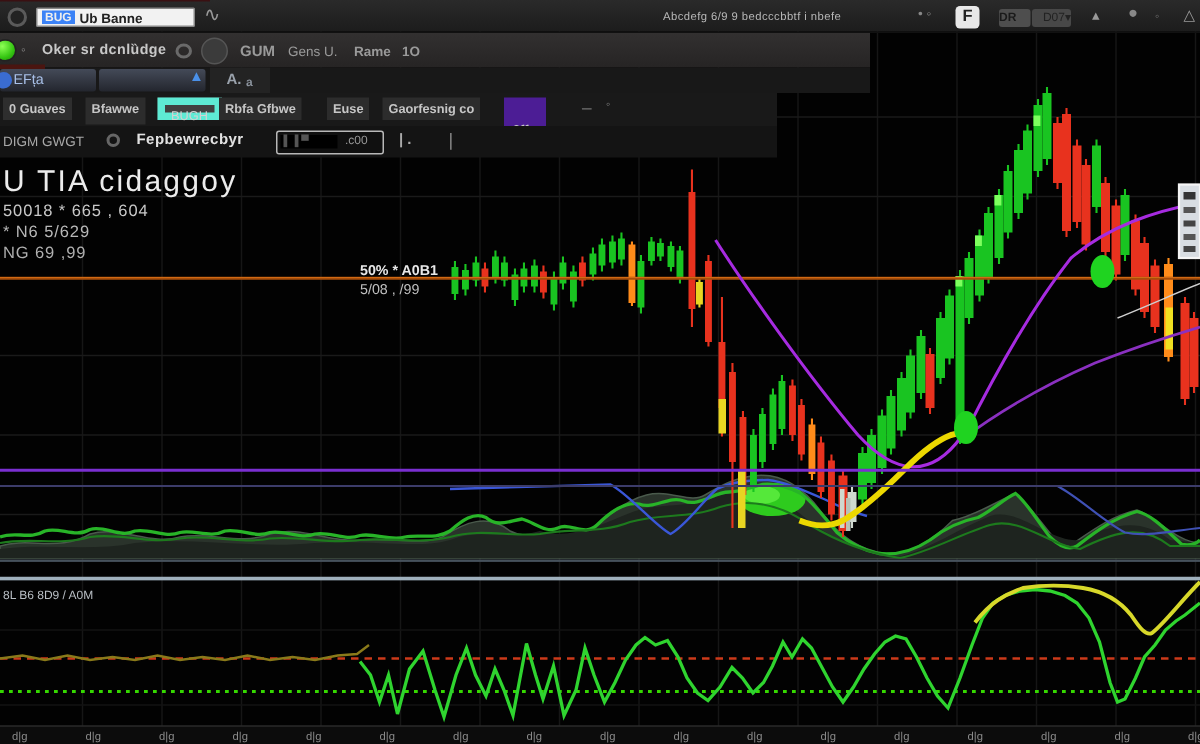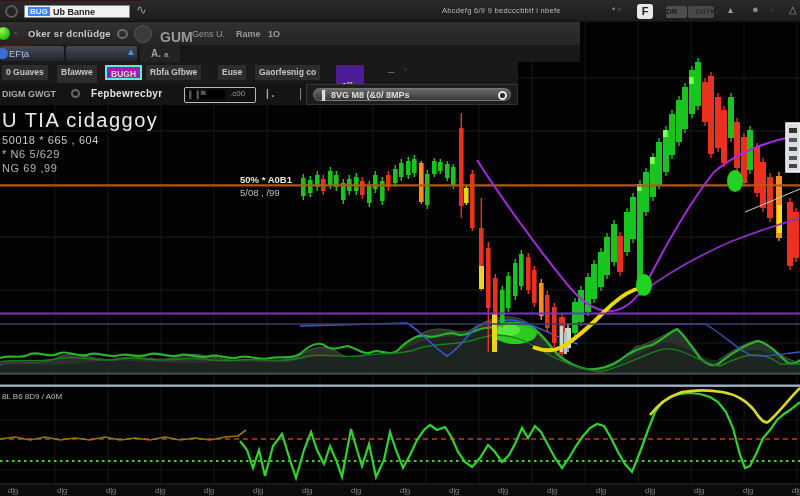--- a/index.html
+++ b/index.html
@@ -265,58 +265,52 @@
   <span style="position:absolute;left:752px;top:3px;color:#888;font-size:11px">●</span>
   <span style="position:absolute;left:770px;top:6px;color:#777;font-size:8px">◦</span>
   <span style="position:absolute;left:789px;top:4px;color:#999;font-size:10px">△</span>
 </div>
 <div style="position:absolute;left:0;top:22px;width:580px;height:23px;background:linear-gradient(#323030,#262424)">
   <div style="position:absolute;left:-4px;top:4px;width:15px;height:15px;border-radius:50%;background:radial-gradient(circle at 35% 30%,#8dff55,#35c512 60%,#1d8a08);border:1px solid #222"></div>
   <span style="position:absolute;left:14px;top:6px;color:#888;font-size:9px">◦</span>
   <span style="position:absolute;left:28px;top:6px;color:#c9c9c9;font-size:9.5px;font-weight:bold;letter-spacing:0.3px">Oker sr dcnlȕdge</span>
   <div style="position:absolute;left:117px;top:7px;width:11px;height:10px;border-radius:50%;border:2px solid #6a6a6a"></div>
   <div style="position:absolute;left:134px;top:3px;width:18px;height:18px;border-radius:50%;background:#3b3b3b;border:1px solid #555"></div>
-  <span style="position:absolute;left:160px;top:7px;color:#9a9a9a;font-size:14px;font-weight:bold">GUM</span>
+  <span style="position:absolute;left:160px;top:7px;color:#9a9a9a;font-size:10px;font-weight:bold">GUM</span>
   <span style="position:absolute;left:192px;top:7px;color:#9a9a9a;font-size:9px;font-weight:normal">Gens U.</span>
   <span style="position:absolute;left:236px;top:7px;color:#9a9a9a;font-size:9px;font-weight:bold">Rame</span>
   <span style="position:absolute;left:268px;top:7px;color:#9a9a9a;font-size:9px;font-weight:bold">1O</span>
 </div>
 <div style="position:absolute;left:0;top:45px;width:580px;height:17px;background:#181818">
   <div style="position:absolute;left:0;top:1px;width:64px;height:15px;background:linear-gradient(#444a58,#23262e);border-radius:2px"></div>
   <div style="position:absolute;left:66px;top:1px;width:71px;height:15px;background:linear-gradient(#444a58,#23262e);border-radius:2px"></div>
   <div style="position:absolute;left:-3px;top:3px;width:11px;height:11px;border-radius:50%;background:#3a6cd0"></div>
   <span style="position:absolute;left:9px;top:3px;color:#a8c0e8;font-size:9.5px;font-weight:normal">EFța</span>
   <span style="position:absolute;left:126px;top:1px;color:#4a90e8;font-size:10px">▲</span>
   <div style="position:absolute;left:140px;top:0;width:40px;height:17px;background:#232323"></div>
   <span style="position:absolute;left:151px;top:3px;color:#9aa2ac;font-size:10px;font-weight:bold">A.</span>
   <span style="position:absolute;left:164px;top:5px;color:#8a929c;font-size:8px;font-weight:bold">a</span>
 </div>
 <div style="position:absolute;left:0;top:62px;width:518px;height:22px;background:#191919">
   <div style="position:absolute;left:2px;top:3px;height:15px;background:#2e2e2e;color:#c6c6c6;font-size:8.5px;font-weight:bold;padding:0 4px;line-height:15px">0 Guaves</div>
   <div style="position:absolute;left:57px;top:3px;height:18px;background:#2c2c2c;color:#c6c6c6;font-size:8.5px;font-weight:bold;padding:0 4px;line-height:15px">Bfawwe</div>
-  <div style="position:absolute;left:105px;top:3px;height:15px;background:#a21caf;border:2px solid #5eead4;color:#d2d2d2;font-size:8.5px;font-weight:bold;padding:0 4px;line-height:14px">BUGH</div>
+  <div style="position:absolute;left:105px;top:3px;height:15px;background:#404040;border:5px solid #5eead4;color:#d2d2d2;font-size:8.5px;font-weight:normal;padding:0 4px;line-height:14px">BUGH</div>
   <div style="position:absolute;left:146px;top:3px;height:15px;background:#2c2c2c;color:#c6c6c6;font-size:8.5px;font-weight:bold;padding:0 4px;line-height:15px">Rbfa Gfbwe</div>
   <div style="position:absolute;left:218px;top:3px;height:15px;background:#2c2c2c;color:#c6c6c6;font-size:8.5px;font-weight:bold;padding:0 4px;line-height:15px">Euse</div>
   <div style="position:absolute;left:255px;top:3px;height:15px;background:#2c2c2c;color:#c6c6c6;font-size:8.5px;font-weight:bold;padding:0 4px;line-height:15px">Gaorfesnig co</div>
   <div style="position:absolute;left:336px;top:3px;height:15px;background:#4c1d95;color:#c6c6c6;font-size:8.5px;font-weight:bold;padding:14px 6px;line-height:15px">3ffo</div>
   <span style="position:absolute;left:388px;top:5px;color:#888;font-size:9px">─</span>
   <span style="position:absolute;left:404px;top:3px;color:#888;font-size:8px">◦</span>
 </div>
 <div style="position:absolute;left:0;top:84px;width:518px;height:21px;background:#141414">
-  <span style="position:absolute;left:2px;top:5px;color:#a8a8a8;font-size:9px;font-weight:bold">DIGM GWGT</span>
+  <span style="position:absolute;left:2px;top:5px;color:#a8a8a8;font-size:9px;font-weight:normal">DIGM GWGT</span>
   <div style="position:absolute;left:71px;top:5px;width:9px;height:9px;border-radius:50%;border:2px solid #666"></div>
   <span style="position:absolute;left:91px;top:4px;color:#e2e2e2;font-size:10px;font-weight:bold;letter-spacing:0.3px">Fepbewrecbyr</span>
   <div style="position:absolute;left:184px;top:3px;width:72px;height:16px;background:#101010;border:1.5px solid #b8b8b8;border-radius:2px">
     <div style="position:absolute;left:2px;top:1.5px;width:38px;height:9px;background:#000;color:#555;font-size:7px;line-height:9px;padding-left:2px">▌▐ ▀</div>
     <span style="position:absolute;left:45px;top:1px;color:#999;font-size:8px">.c00</span>
   </div>
   <span style="position:absolute;left:266px;top:4px;color:#aaa;font-size:10px;font-weight:bold">| .</span>
   <span style="position:absolute;left:299px;top:2px;color:#888;font-size:12px">|</span>
-  <div style="position:absolute;left:306px;top:0;width:212px;height:21px;background:#1d1d1d;border:1px solid #333">
-    <div style="position:absolute;left:6px;top:3px;width:198px;height:13px;background:linear-gradient(#6a6a6a,#383838);border-radius:7px;border:1px solid #777">
-      <span style="position:absolute;left:8px;top:1px;color:#dcdcdc;font-size:9px;font-weight:bold">▌ 8VG M8 (&amp;0/ 8MPs</span>
-      <div style="position:absolute;right:3px;top:1.5px;width:9px;height:9px;border-radius:50%;border:2px solid #e8e8e8;background:#222"></div>
-    </div>
-  </div>
 </div>
 <div style="position:absolute;left:0;top:43px;width:30px;height:3px;background:#4a1510"></div>
 <div style="position:absolute;left:0;top:0;width:140px;height:1px;background:#3a1012"></div>
 
 </div>
 </body></html>

